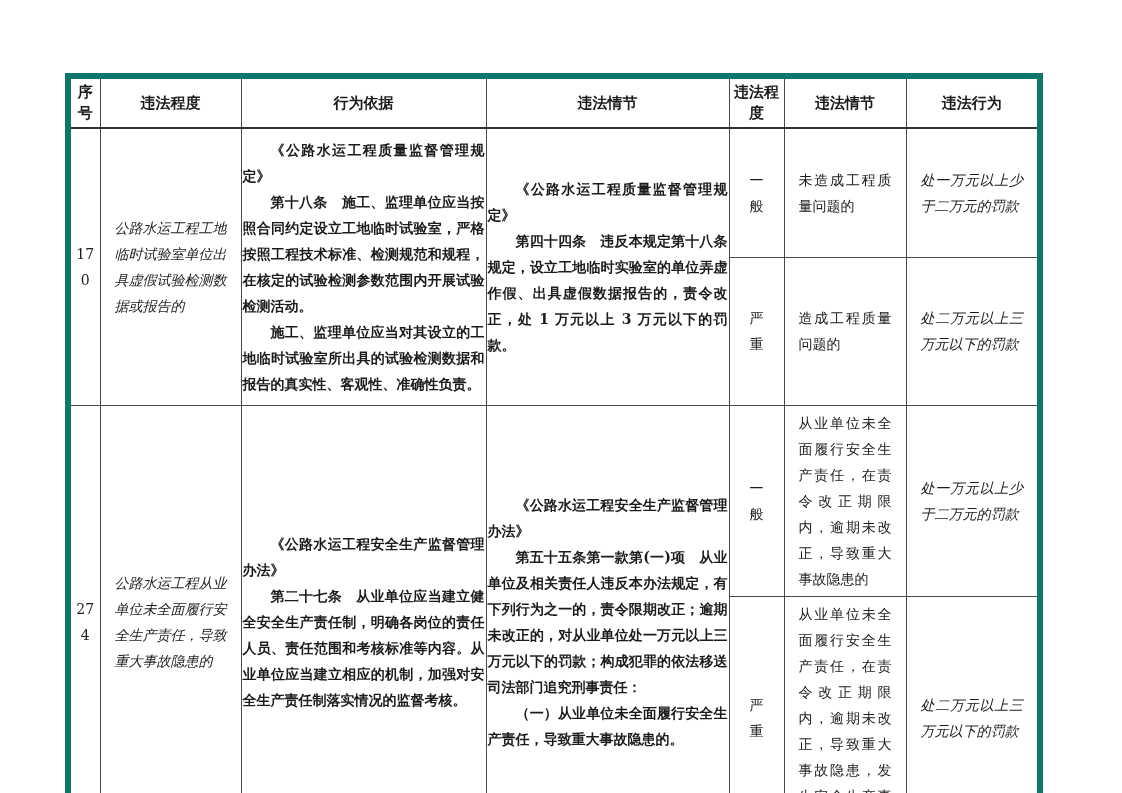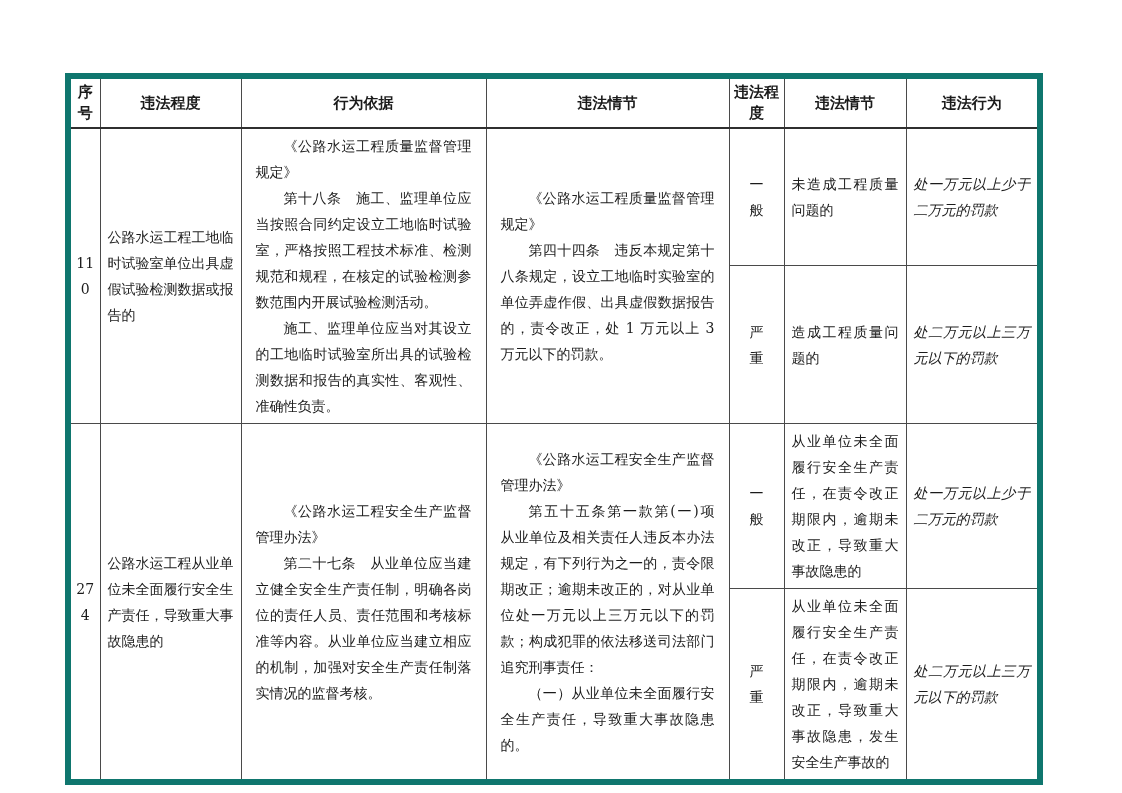--- a/index.html
+++ b/index.html
@@ -13,36 +13,36 @@
 
   table.reg-table {
     position:absolute; left:65px; top:73px; width:972px;
     border-collapse:collapse; table-layout:fixed;
     border:6px solid #0f766e;
   }
   .reg-table th, .reg-table td {
     border:1px solid #4a4a4a;
     vertical-align:middle;
     font-size:14px; line-height:26px;
-    padding:4px 7px;
+    padding:4px 14px;
     word-break:break-word;
   }
   .reg-table thead th {
     font-size:15px; font-weight:bold; text-align:center;
     line-height:21px; padding:3px 2px;
     border-bottom:2px solid #2f2f2f;
   }
   .row-h1 { height:129px; }
   .row-h2 { height:148px; }
   .row-h3 { height:142px; }
   .row-h4 { height:172px; }
 
   td.serial-cell { text-align:center; font-size:14px; padding:2px; }
-  td.behavior-cell { text-align:justify; }
-  td.basis-cell { text-align:justify; padding:4px 14px; }
+  td.behavior-cell { text-align:justify;font-style:italic; }
+  td.basis-cell { text-align:justify; padding:4px 1px;font-weight:bold; }
   td.basis-cell p { text-indent:2em; text-align:justify; }
   td.degree-cell { text-align:center; padding:14px; }
   td.circumstance-cell { text-align:justify; }
   td.benchmark-cell { text-align:justify;font-style:italic; }
 
   .page-number {
     position:absolute; left:0; top:737px; width:1122px;
     text-align:center; font-size:13.5px; color:#222222;
   }
 </style>
@@ -68,21 +68,21 @@
         <th>行为依据</th>
         <th>违法情节</th>
         <th>违法程度</th>
         <th>违法情节</th>
         <th>违法行为</th>
       </tr>
     </thead>
     <tbody>
 
       <tr class="row-h1">
-        <td class="serial-cell" rowspan="2">110</td>
+        <td class="serial-cell" rowspan="2">170</td>
         <td class="behavior-cell" rowspan="2">公路水运工程工地临时试验室单位出具虚假试验检测数据或报告的</td>
         <td class="basis-cell" rowspan="2">
           <p>《公路水运工程质量监督管理规定》</p>
           <p>第十八条　施工、监理单位应当按照合同约定设立工地临时试验室，严格按照工程技术标准、检测规范和规程，在核定的试验检测参数范围内开展试验检测活动。</p>
           <p>施工、监理单位应当对其设立的工地临时试验室所出具的试验检测数据和报告的真实性、客观性、准确性负责。</p>
         </td>
         <td class="basis-cell" rowspan="2">
           <p>《公路水运工程质量监督管理规定》</p>
           <p>第四十四条　违反本规定第十八条规定，设立工地临时实验室的单位弄虚作假、出具虚假数据报告的，责令改正，处 1 万元以上 3 万元以下的罚款。</p>
         </td>

